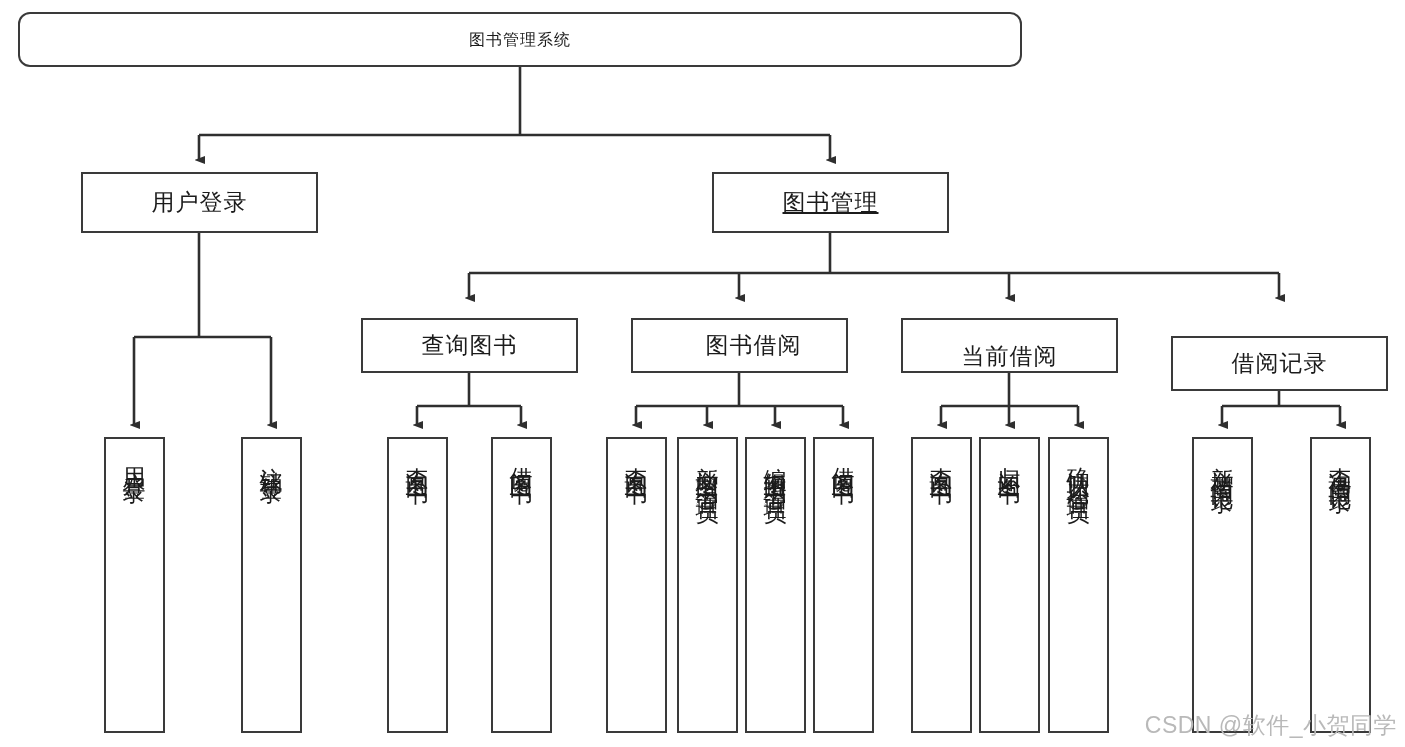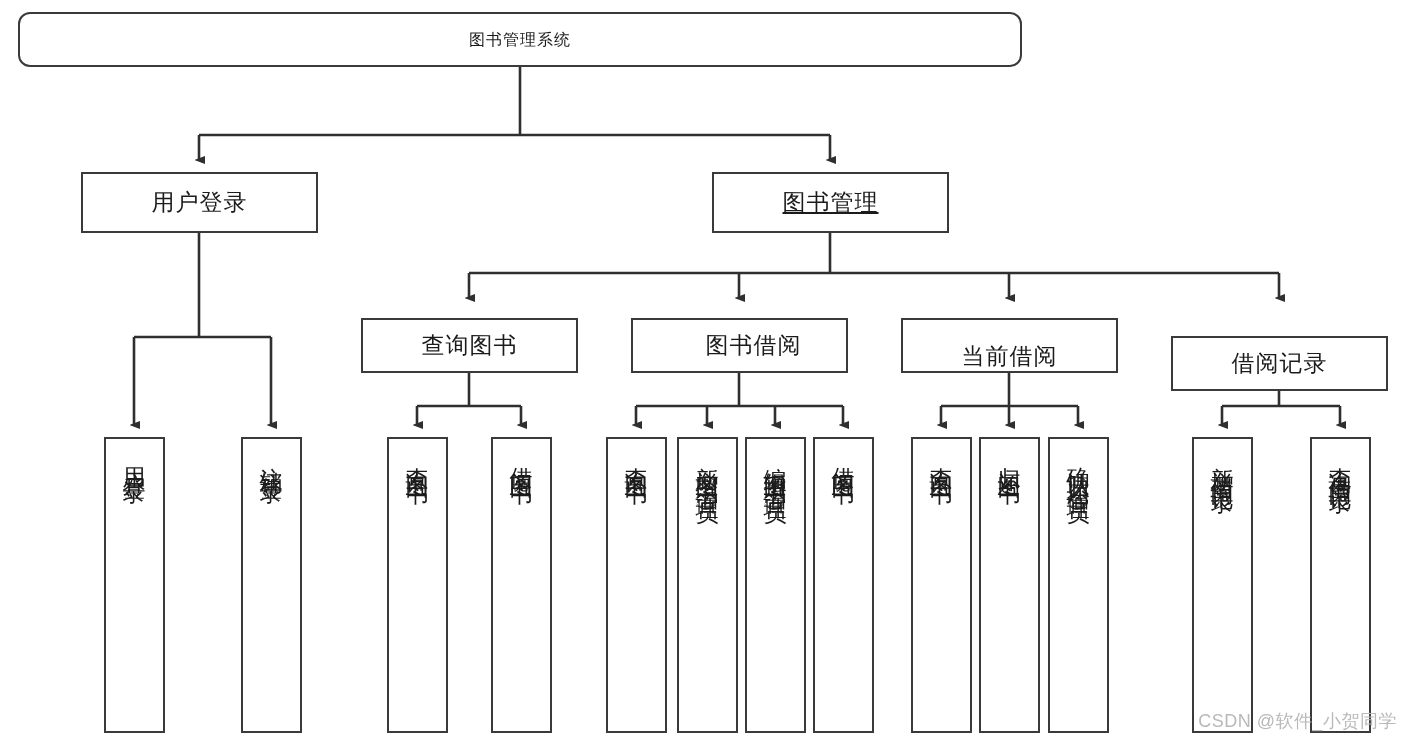--- a/index.html
+++ b/index.html
@@ -54,22 +54,22 @@
     writing-mode: vertical-rl;
     text-orientation: upright;
     letter-spacing: 5px;
     line-height: 1.05;
     white-space: nowrap;
     display: block;
   }
   .watermark {
     position: absolute;
     right: 8px;
-    bottom: 14px;
-    font-size: 18px;
+    bottom: 6px;
+    font-size: 23px;
     color: #b9b9b9;
     letter-spacing: 0.5px;
     white-space: nowrap;
   }
 </style>
 </head>
 <body>
 
 <div id="canvas">
 

